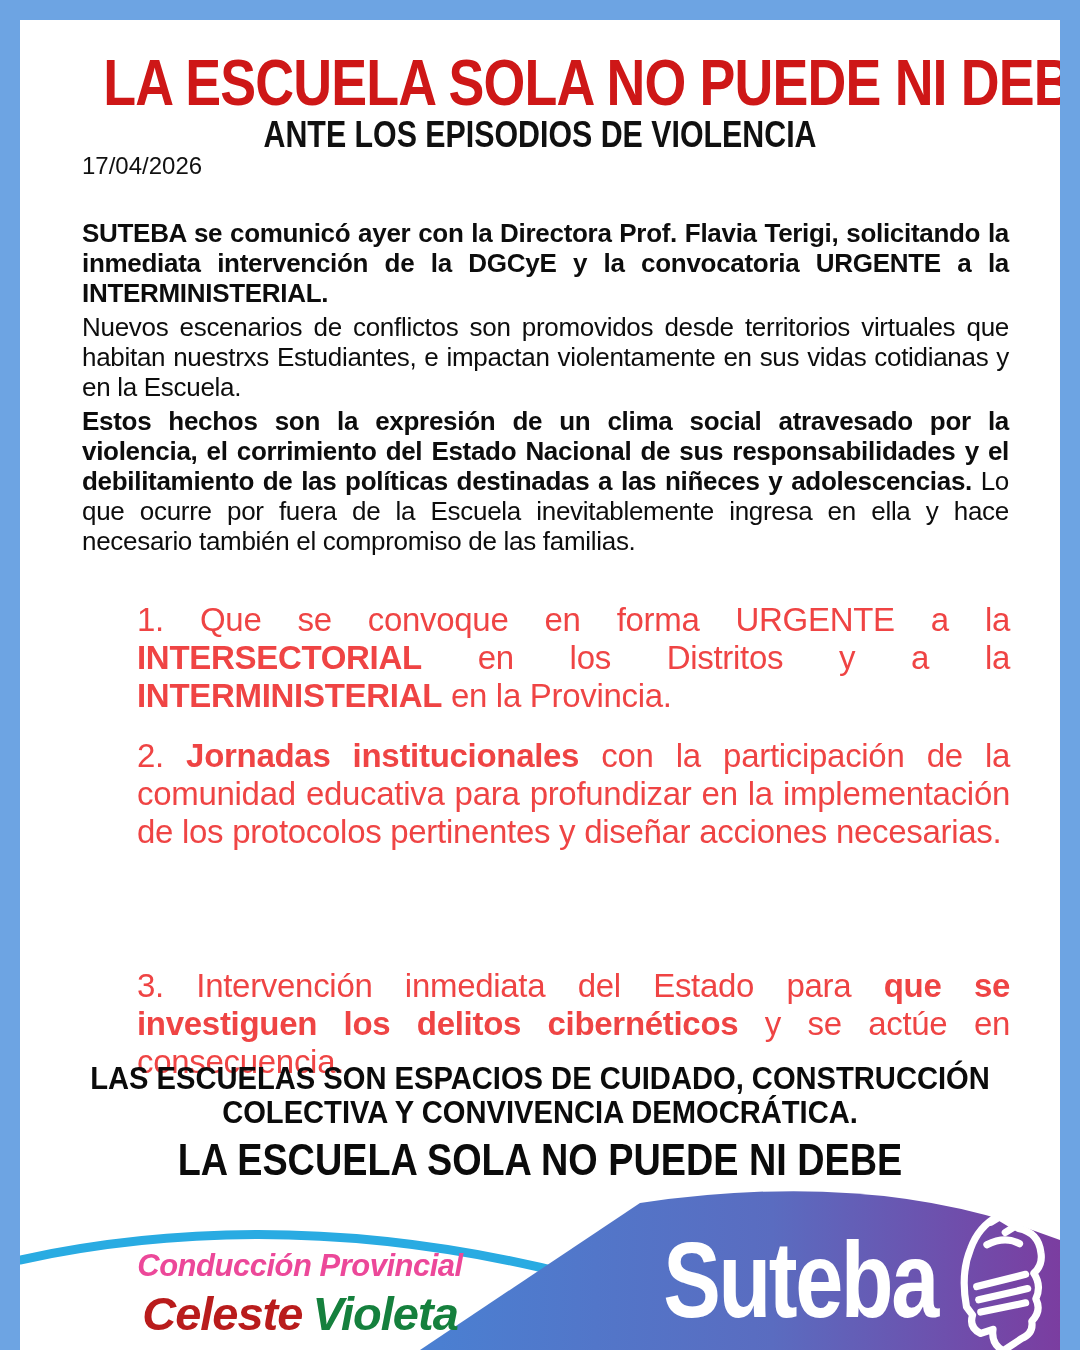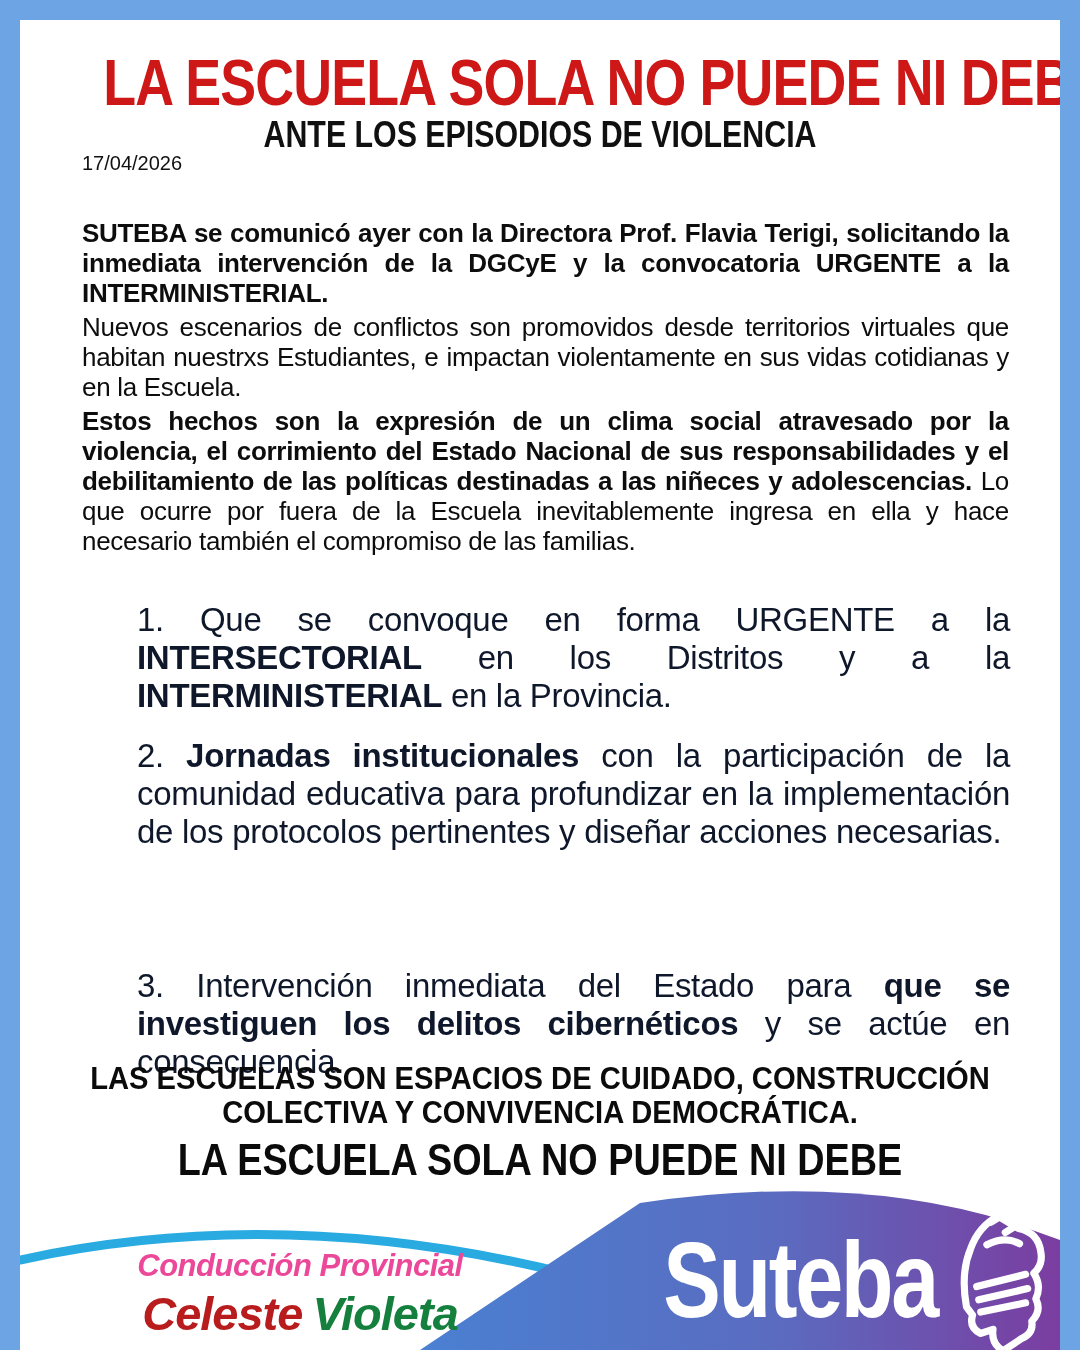--- a/index.html
+++ b/index.html
@@ -6,27 +6,27 @@
   .poster{position:relative;width:1080px;height:1350px;margin:0 auto;background:#6da4e3;overflow:hidden;}
   .content{position:absolute;left:20px;top:20px;width:1040px;height:1330px;background:#ffffff;overflow:hidden;}
   .abs{position:absolute;}
 
   .title{left:0;top:26px;width:100%;text-align:center;white-space:nowrap;
          font-size:64px;font-weight:700;color:#ce1717;letter-spacing:-1px;
          transform:scaleX(0.84);transform-origin:center;}
   .subtitle{left:0;top:94px;width:100%;text-align:center;white-space:nowrap;
          font-size:37px;font-weight:700;color:#101010;
          transform:scaleX(0.82);transform-origin:center;}
-  .date{left:62px;top:132px;font-size:20px;color:#111;}
+  .date{left:62px;top:132px;font-size:24px;color:#111;}
 
   .para{left:62px;width:927px;font-size:26px;line-height:30px;color:#0d0d0d;
         text-align:justify;letter-spacing:-0.3px;}
   .p1{top:172px;} .p2{top:266px;} .p3{top:360px;} .p4{top:512px;font-weight:700;}
 
-  .demand{left:117px;width:873px;font-size:33px;line-height:38px;color:#0f172a;
+  .demand{left:117px;width:873px;font-size:33px;line-height:38px;color:#ef4444;
           text-align:justify;letter-spacing:-0.3px;}
   .d1{top:548px;} .d2{top:684px;} .d3{top:914px;}
 
   .b{font-weight:700;}
 
   .closing-heading{left:0;top:1042px;width:100%;padding:0 34px;box-sizing:border-box;
           text-align:center;font-size:31px;line-height:34px;font-weight:700;color:#0b0b0b;
           transform:scaleX(0.94);transform-origin:center;}
   .closing-slogan{left:0;top:1114px;width:100%;text-align:center;white-space:nowrap;
           font-size:45px;font-weight:700;color:#0b0b0b;

